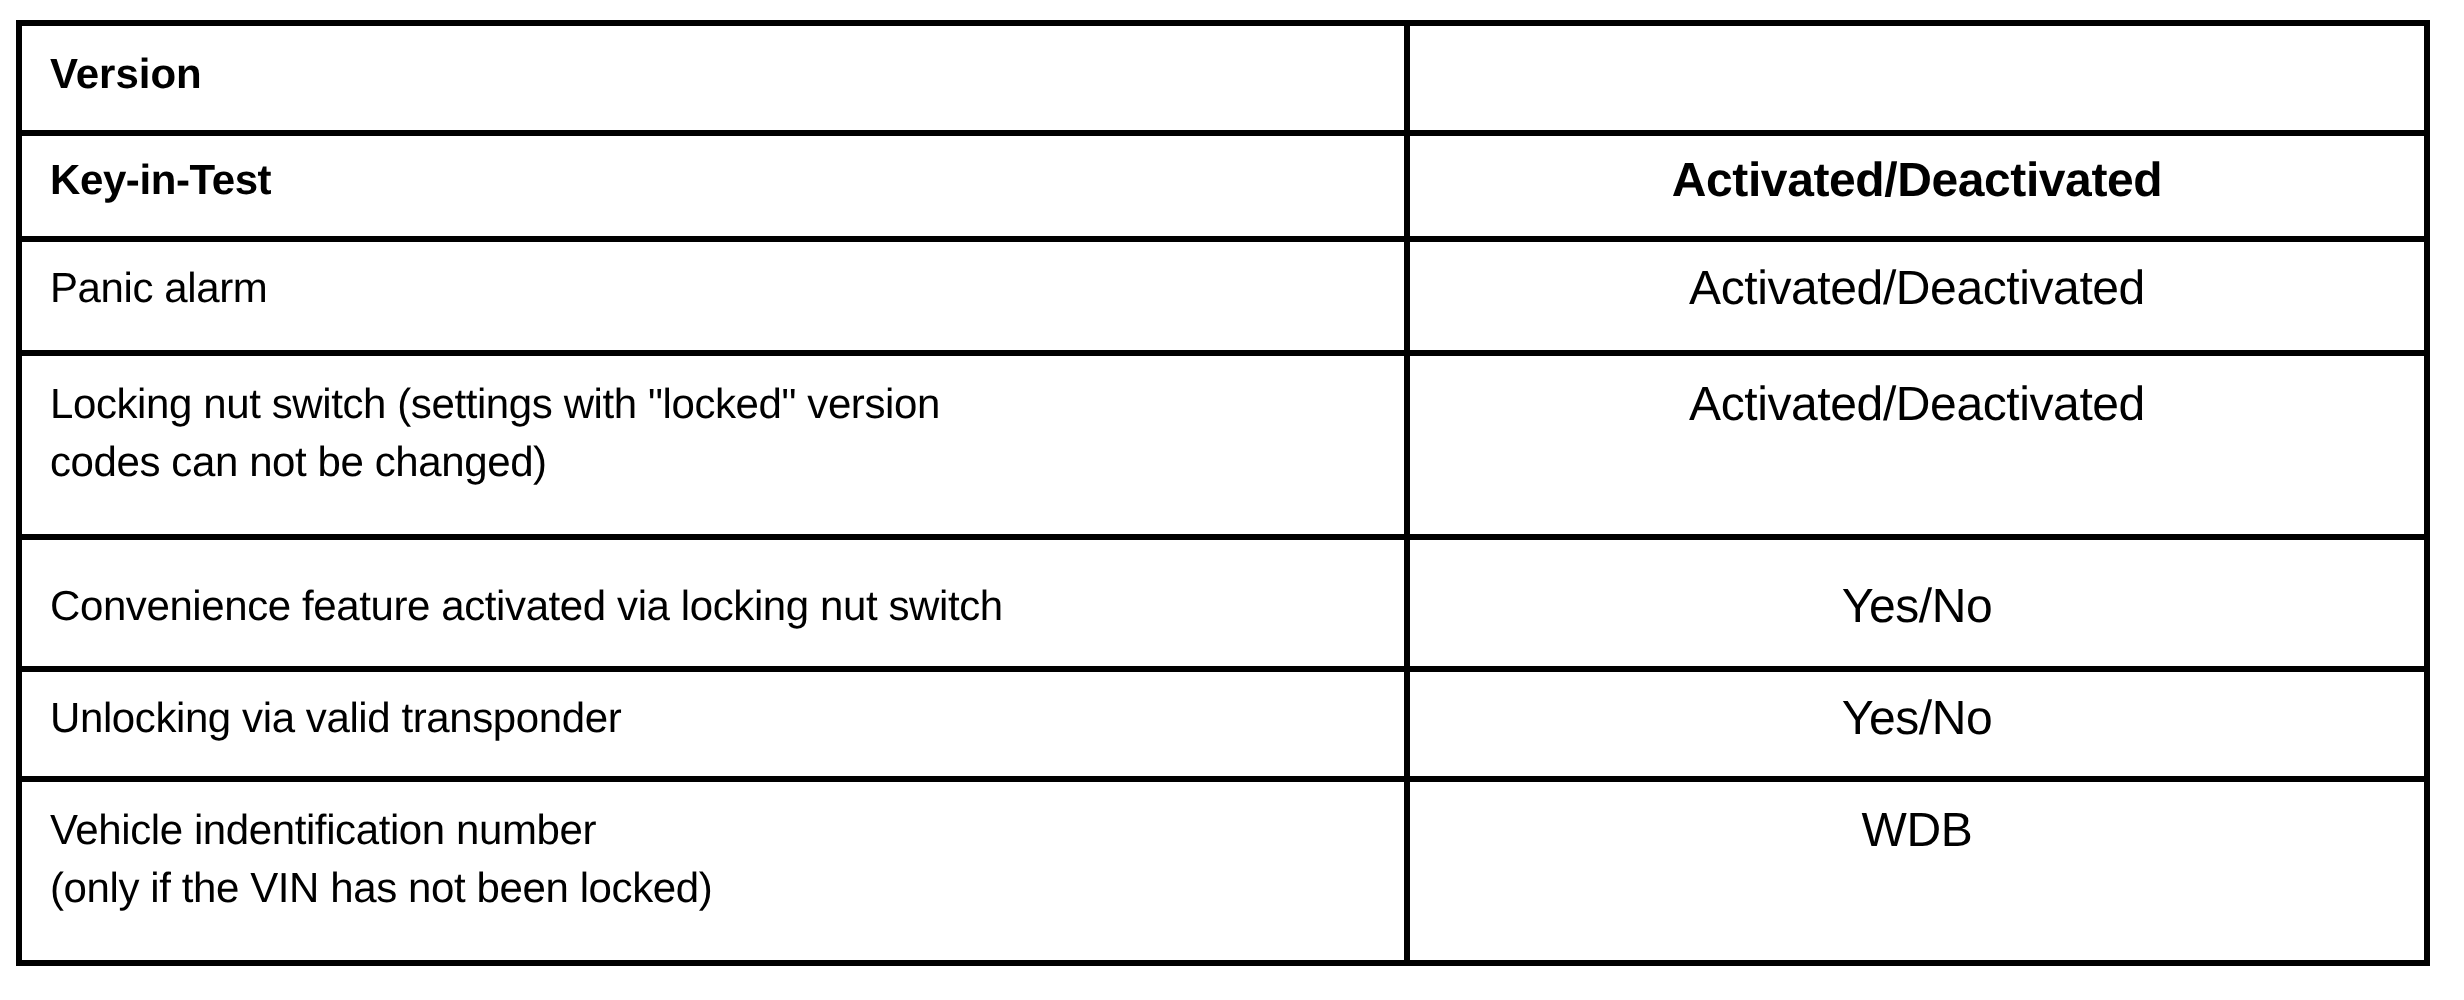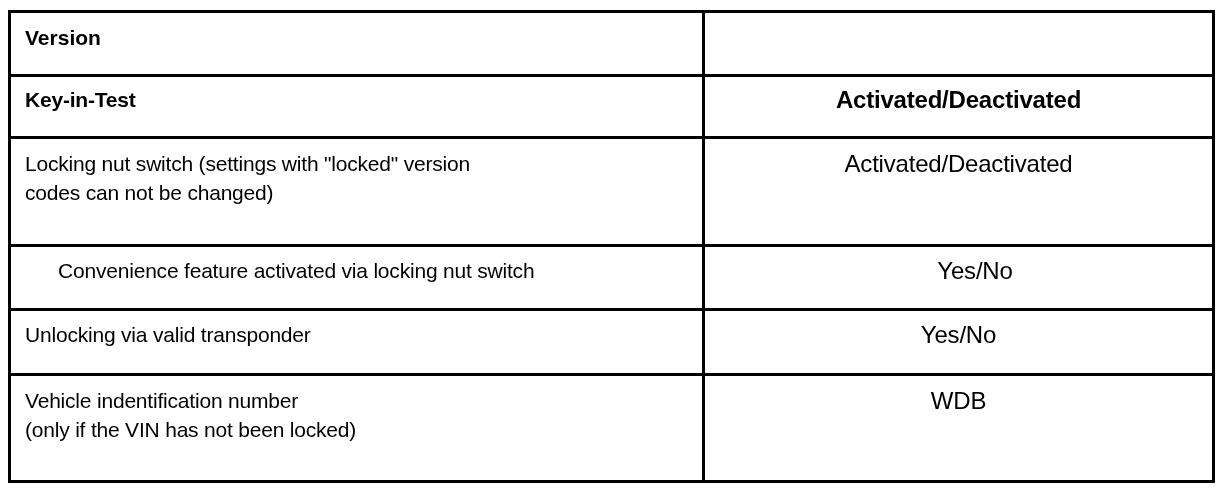--- a/index.html
+++ b/index.html
@@ -74,21 +74,21 @@
     letter-spacing: -0.2px;
     text-align: center;
   }
   .cell-value.is-empty { min-height: 29px; }
 
   
   tr[data-name="table-row-header"]    td > div { padding-top: 10px;  padding-bottom: 9px; }
   tr[data-name="table-row-0"]         td > div { padding-top: 8px;   padding-bottom: 9px; font-weight: bold; }
   tr[data-name="table-row-1"]         td > div { padding-top: 9px;   padding-bottom: 12px; }
   tr[data-name="table-row-2"]         td > div { padding-top: 10px;  padding-bottom: 14px; }
-  tr[data-name="table-row-3"]         td > div { padding-top: 9px;   padding-bottom: 10px; margin-left: 33px; }
+  tr[data-name="table-row-3"]         td > div { padding-top: 19px;   padding-bottom: 10px; }
   tr[data-name="table-row-4"]         td > div { padding-top: 9px;   padding-bottom: 10px; }
   tr[data-name="table-row-5"]         td > div { padding-top: 10px;  padding-bottom: 14px; }
 </style>
 </head>
 <body>
 
 <div class="page" data-name="document-page">
 
   <table class="spec-table" data-name="version-specification-table">
     <colgroup>
@@ -108,20 +108,28 @@
 
       <tr data-name="table-row-0">
         <td data-name="table-cell-label">
           <div class="cell-label" data-name="row-label-key-in-test">Key-in-Test</div>
         </td>
         <td data-name="table-cell-value">
           <div class="cell-value" data-name="row-value-key-in-test">Activated/Deactivated</div>
         </td>
       </tr>
 
+      <tr data-name="table-row-1">
+        <td data-name="table-cell-label">
+          <div class="cell-label" data-name="row-label-panic-alarm">Panic alarm</div>
+        </td>
+        <td data-name="table-cell-value">
+          <div class="cell-value" data-name="row-value-panic-alarm">Activated/Deactivated</div>
+        </td>
+      </tr>
 
       <tr data-name="table-row-2">
         <td data-name="table-cell-label">
           <div class="cell-label" data-name="row-label-locking-nut-switch">Locking nut switch (settings with "locked"  version
 codes can not be changed)</div>
         </td>
         <td data-name="table-cell-value">
           <div class="cell-value" data-name="row-value-locking-nut-switch">Activated/Deactivated</div>
         </td>
       </tr>

